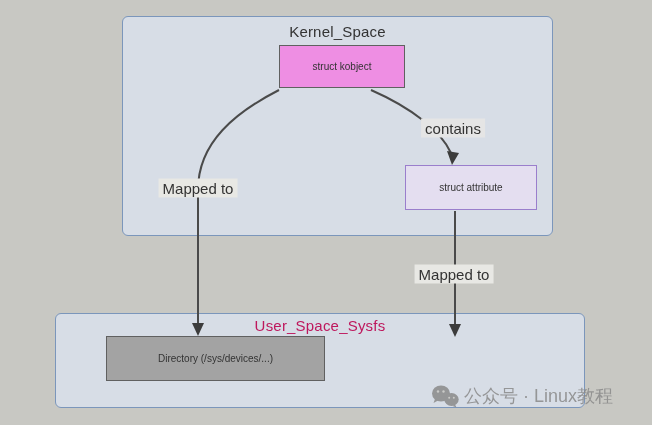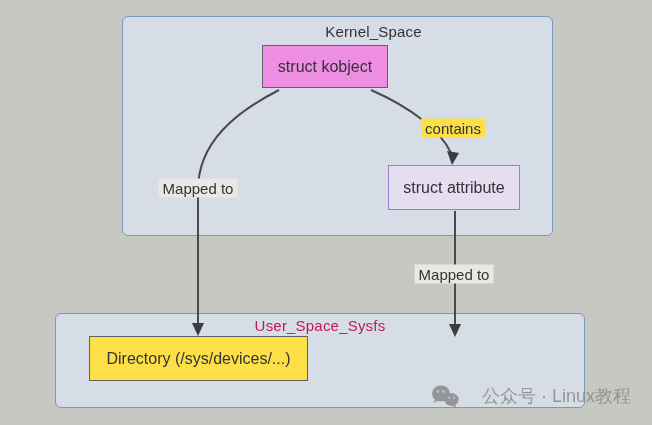--- a/index.html
+++ b/index.html
@@ -24,80 +24,81 @@
     color: #333333;
     letter-spacing: 0.2px;
   }
   .node {
     position: absolute;
     border: 1.6px solid;
     box-sizing: border-box;
     display: flex;
     align-items: center;
     justify-content: center;
-    font-size: 16px;
+    font-size: 10px;
     white-space: nowrap;
+    margin-left: 17px;
   }
   .edge-label {
     position: absolute;
     transform: translate(-50%, -50%);
     font-size: 15px;
     color: #333333;
     padding: 1px 4px;
     white-space: nowrap;
   }
   svg.edges {
     position: absolute;
     left: 0; top: 0;
     width: 652px; height: 425px;
     pointer-events: none;
   }
   .watermark {
     position: absolute;
     left: 430px; top: 384px;
     display: flex;
     align-items: center;
-    gap: 22px;
+    gap: 4px;
     opacity: 0.85;
   }
   .watermark-text {
     font-size: 18px;
     white-space: nowrap;
   }
 </style>
 </head>
 <body>
 
 <div class="stage" style="background: rgb(200, 200, 195);">
 
   <div class="cluster" style="left: 122px; top: 16px; width: 431px; height: 220px; background: rgb(215, 221, 230); border-color: rgb(123, 150, 187);"></div>
-  <div class="cluster-title" style="left: 122px; top: 23px; width: 431px; color: rgb(51, 51, 51); padding-left: 36px;">Kernel_Space</div>
+  <div class="cluster-title" style="left: 122px; top: 23px; width: 431px; color: rgb(51, 51, 51);">Kernel_Space</div>
 
   <div class="cluster" style="left: 55px; top: 313px; width: 530px; height: 95px; background: rgb(215, 221, 230); border-color: rgb(123, 150, 187);"></div>
   <div class="cluster-title" style="left: 55px; top: 317px; width: 530px; color: #be185d;">User_Space_Sysfs</div>
 
   <svg class="edges" viewBox="0 0 652 425">
     <path d="M279,90 C236,112 198,142 198,190 L198,324" fill="none" stroke-width="2" style="stroke: rgb(74, 74, 74);"></path>
     <path d="M371,90 C412,108 441,131 451,153" fill="none" stroke-width="2" style="stroke: rgb(74, 74, 74);"></path>
     <path d="M455,211 L455,325" fill="none" stroke-width="2" style="stroke: rgb(74, 74, 74);"></path>
     <polygon points="192,323 204,323 198,336" style="fill: rgb(60, 60, 60);"></polygon>
     <polygon points="447,151 459,153 452,165" style="fill: rgb(60, 60, 60);"></polygon>
     <polygon points="449,324 461,324 455,337" style="fill: rgb(60, 60, 60);"></polygon>
   </svg>
 
   <div class="node" style="left: 262px; top: 45px; width: 126px; height: 43px; background: rgb(238, 142, 227); border-color: rgb(96, 96, 96); color: rgb(51, 51, 51);">struct kobject</div>
 
   <div class="node" style="left: 388px; top: 165px; width: 132px; height: 45px; background: rgb(228, 222, 240); border-color: rgb(154, 126, 204); color: rgb(51, 51, 51);">struct attribute</div>
 
-  <div class="node" style="left: 89px; top: 336px; width: 219px; height: 45px; background: #fde047; border-color: rgb(96, 96, 96); color: rgb(51, 51, 51);">Directory (/sys/devices/...)</div>
+  <div class="node" style="left: 89px; top: 336px; width: 219px; height: 45px; background: #a3a3a3; border-color: rgb(96, 96, 96); color: rgb(51, 51, 51);">Directory (/sys/devices/...)</div>
 
 
   <div class="edge-label" style="left: 198px; top: 188px; background: rgb(232, 232, 228);">Mapped to</div>
 
-  <div class="edge-label" style="left: 453px; top: 128px; background: #fde047;">contains</div>
+  <div class="edge-label" style="left: 453px; top: 128px; background: #e5e5e5;">contains</div>
 
   <div class="edge-label" style="left: 454px; top: 274px; background: rgb(232, 232, 228);">Mapped to</div>
 
   <div class="watermark">
     <svg width="30" height="24" viewBox="0 0 30 24">
       <ellipse cx="11" cy="9.5" rx="9" ry="8" style="fill: rgb(138, 138, 138);"></ellipse>
       <path d="M5,15 L3.5,19 L8,16.5 Z" style="fill: rgb(138, 138, 138);"></path>
       <circle cx="8" cy="7.5" r="1.2" style="fill: rgb(200, 200, 195);"></circle>
       <circle cx="13.5" cy="7.5" r="1.2" style="fill: rgb(200, 200, 195);"></circle>
       <ellipse cx="21.5" cy="15.5" rx="7.2" ry="6.4" style="fill: rgb(138, 138, 138);"></ellipse>

